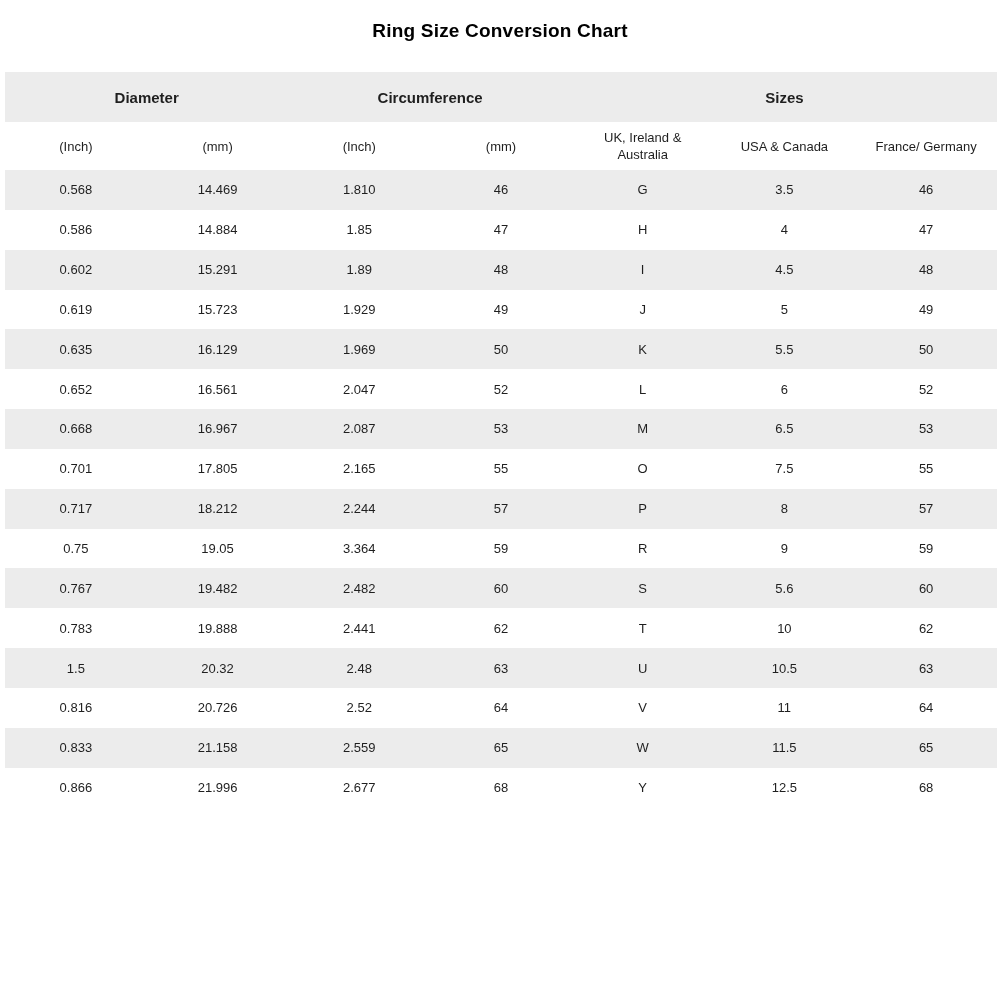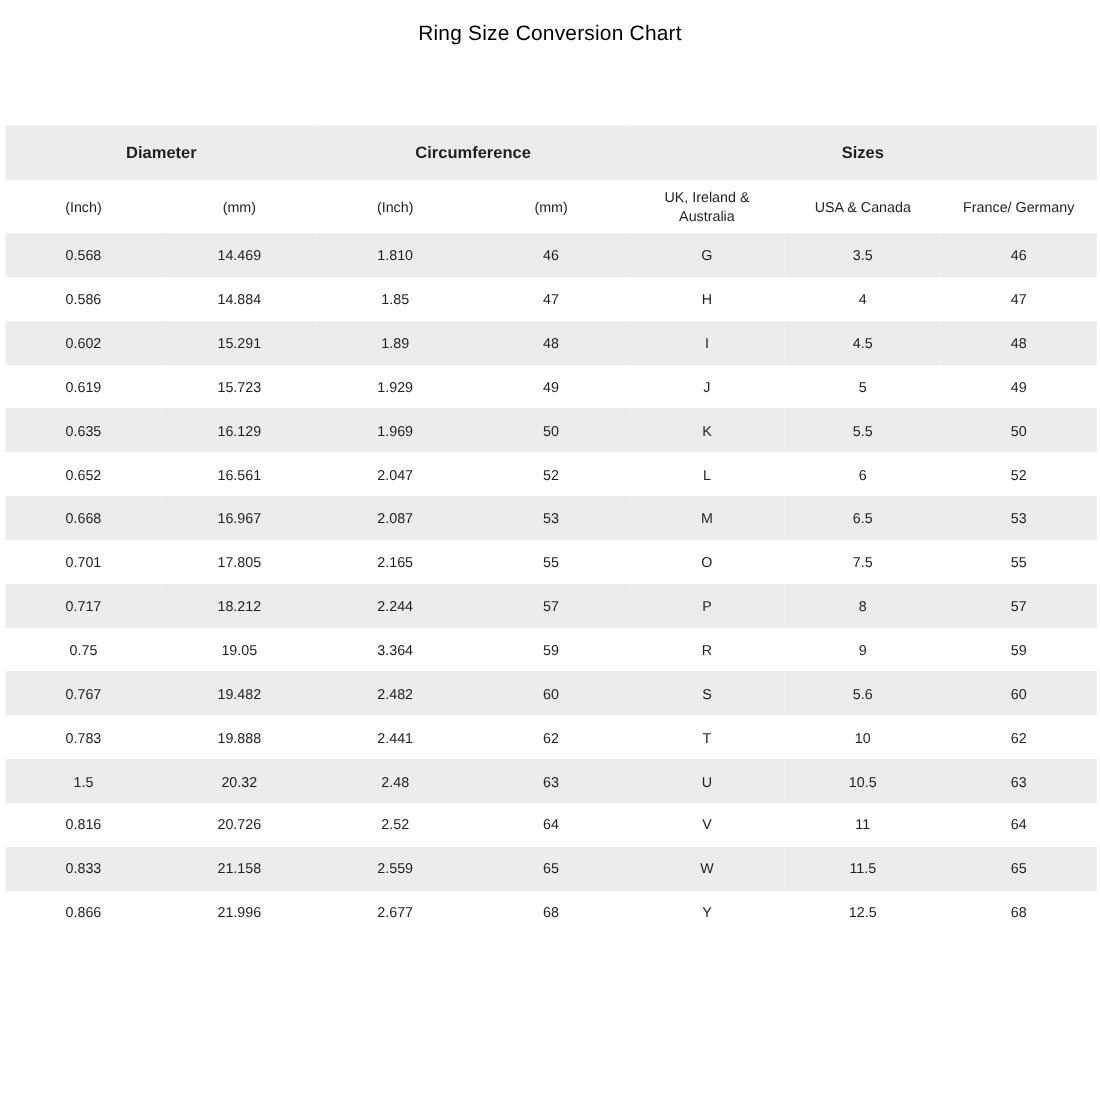--- a/index.html
+++ b/index.html
@@ -17,27 +17,27 @@
     color:var(--text);
   }
   .page{width:1000px;height:1000px;overflow:hidden;}
   .title{
     margin:0;
     padding-top:20px;
     height:42px;
     text-align:center;
     font-size:19px;
     line-height:22px;
-    font-weight:400;
+    font-weight:700;
     color:var(--title);
     letter-spacing:0.2px;
   }
   table.conv-table{
     width:992px;
-    margin:72px 3px 0 5px;
+    margin:30px 3px 0 5px;
     border-collapse:collapse;
     table-layout:fixed;
   }
   col{width:14.2857%;}
   thead tr.group-row th{
     height:50px;
     background:var(--stripe);
     font-size:15px;
     font-weight:700;
     text-align:center;

